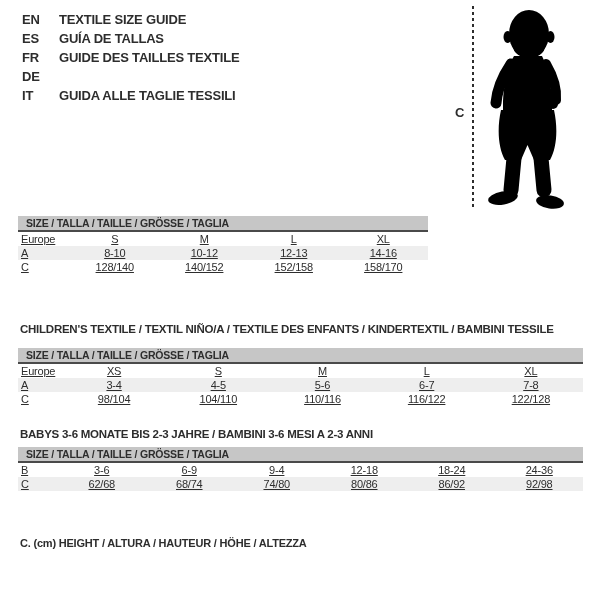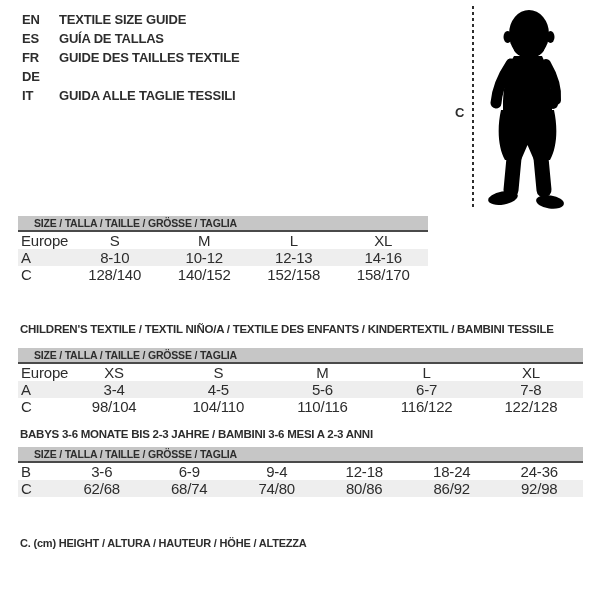--- a/index.html
+++ b/index.html
@@ -23,24 +23,24 @@
   .section{position:absolute;left:18px;}
   .sec-0{top:216px;width:410px;}
   .sec-1{top:321px;width:565px;}
   .sec-2{top:426px;width:565px;}
   .sec-title{font-size:11.5px;font-weight:bold;letter-spacing:-0.25px;
     line-height:16px;margin-left:2px;white-space:nowrap;}
   .sec-0 .titles, .sec-1 .titles{margin-bottom:11px;}
   .sec-2 .titles{margin-bottom:5px;}
   .size-bar{background:#c6c6c6;border-bottom:2px solid #4a4a4a;height:14px;
     line-height:14px;font-weight:bold;font-size:10.5px;letter-spacing:-0.2px;
-    padding-left:16px;color:#2d2d2d;}
+    padding-left:8px;color:#2d2d2d;}
   table.size-table{width:100%;border-collapse:collapse;table-layout:fixed;}
-  .size-table td{height:14px;padding:0;font-size:15px;letter-spacing:-0.2px;
-    text-align:center;color:#2d2d2d;vertical-align:middle;white-space:nowrap;}
+  .size-table td{height:14px;padding:0;font-size:11px;letter-spacing:-0.2px;
+    text-align:center;color:#2d2d2d;vertical-align:middle;white-space:nowrap;text-decoration:underline;}
   .size-table td.rowlabel{text-align:left;padding-left:3px;}
   tr.shaded{background:#eeeeee;}
   
   .legend{position:absolute;left:20px;top:534px;}
   .legend-line{font-size:11px;font-weight:bold;letter-spacing:-0.2px;
     line-height:18px;white-space:nowrap;}
 </style>
 </head>
 <body>
 

